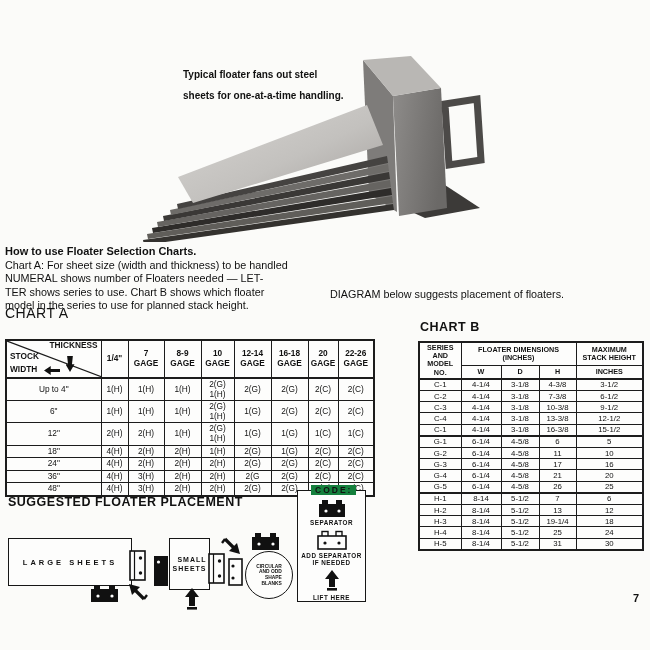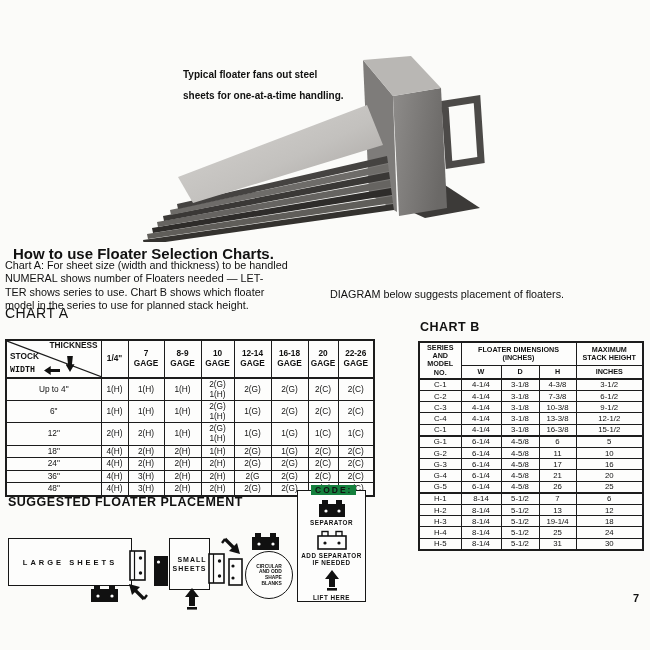--- a/index.html
+++ b/index.html
@@ -6,37 +6,37 @@
   body{width:650px;height:650px;position:relative;background:#fbfbf9;
        font-family:"Liberation Sans","DejaVu Sans",sans-serif;color:#111;overflow:hidden;}
   .abs{position:absolute;}
   .pre{white-space:pre-line;}
 
   
   #photo{left:125px;top:12px;}
   #photo-caption{left:183px;top:64px;font-size:10px;line-height:21px;font-weight:bold;}
 
   
-  #howto-heading{left:5px;top:245px;font-size:15px;font-weight:bold;margin-left:8px;}
+  #howto-heading{left:5px;top:245px;font-size:11px;font-weight:bold;}
   #howto-body{left:5px;top:259px;font-size:10.8px;line-height:13.4px;width:345px;}
   #diagram-note{left:330px;top:288px;font-size:10.8px;}
 
   
   table{border-collapse:collapse;table-layout:fixed;background:#fdfdfc;}
   td,th{border:1px solid #1c1c1c;text-align:center;vertical-align:middle;
         padding:1px 0;font-size:8.3px;line-height:9.6px;overflow:hidden;}
   #chart-a-title{left:5px;top:305px;font-size:14px;font-weight:normal;letter-spacing:.5px;}
   #chart-a-table{left:5px;top:339px;border:2px solid #1c1c1c;}
   #chart-a-table thead th{font-weight:bold;}
   #chart-a-table thead{border-bottom:2px solid #1c1c1c;}
   #ca-corner{position:relative;padding:0;height:36px;}
   #ca-corner span{position:absolute;font-size:8.3px;font-weight:bold;}
   .c-th{top:0;right:3px;}
   .c-st{top:11px;left:3px;}
-  .c-wd{bottom:2px;left:3px;font-family:Liberation Mono, monospace;}
+  .c-wd{bottom:2px;left:3px;}
   .arr-down{position:absolute;top:15px;right:26px;width:9px;height:16px;background:#111;
     clip-path:polygon(18% 0,82% 0,72% 52%,100% 52%,50% 100%,0 52%,28% 52%);}
   .arr-left{position:absolute;bottom:2px;left:37px;width:16px;height:9px;background:#111;
     clip-path:polygon(0 50%,42% 0,42% 32%,100% 32%,100% 68%,42% 68%,42% 100%);}
   .lbl{font-weight:normal;}
 
   #chart-b-title{left:420px;top:320px;font-size:12.5px;font-weight:bold;letter-spacing:.5px;}
   #chart-b-table{left:418px;top:341px;border:2px solid #1c1c1c;padding-left:40px;}
   #chart-b-table th{font-size:7.2px;line-height:8.2px;font-weight:bold;}
   #chart-b-table td{font-size:7.8px;line-height:9.2px;padding:.5px 0;}

